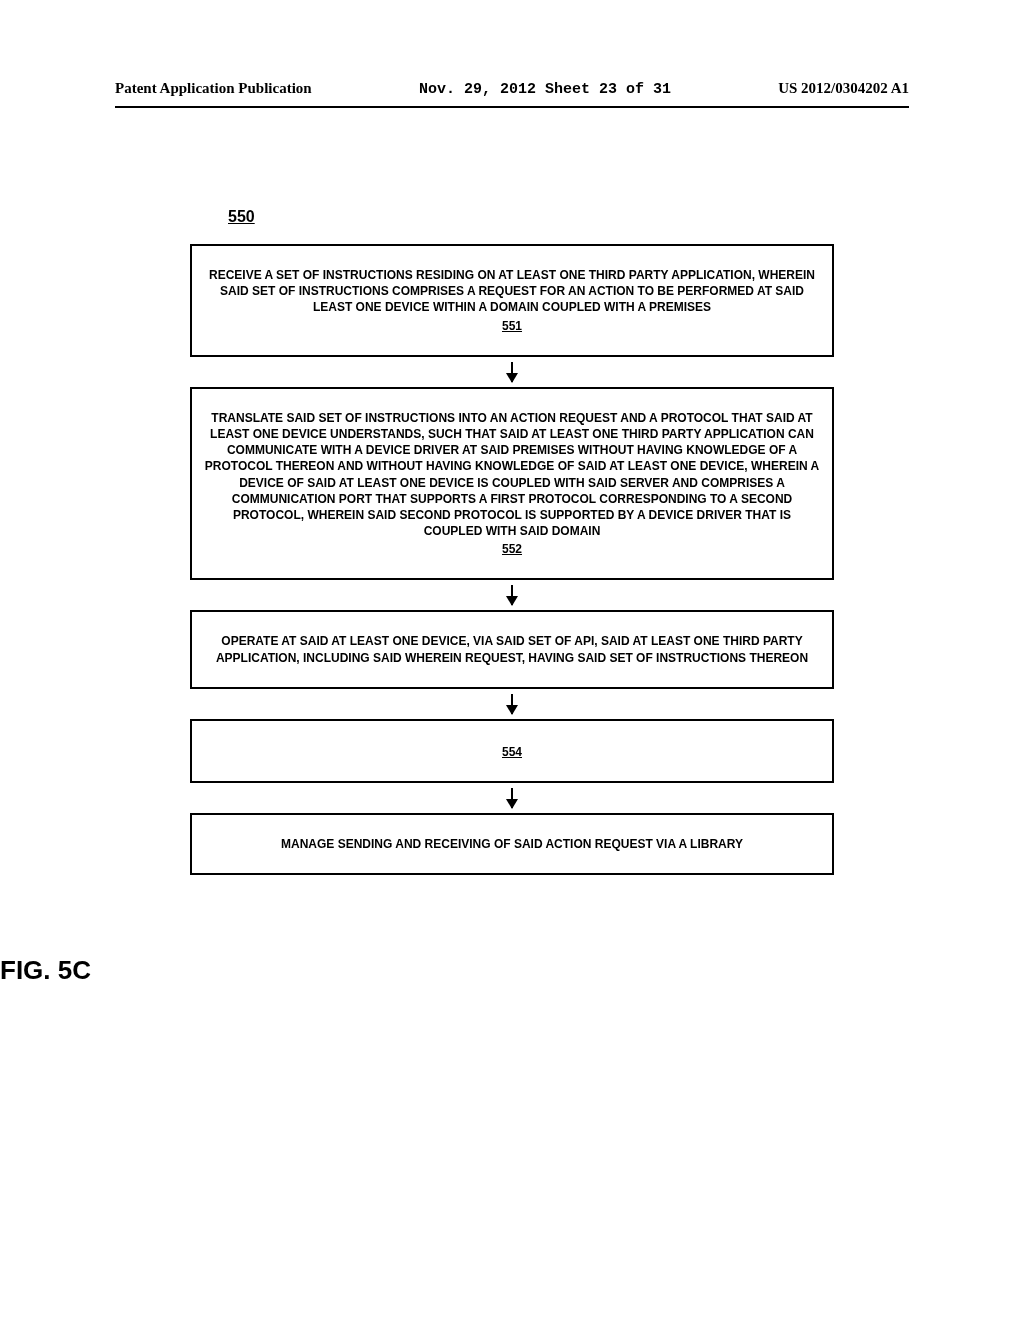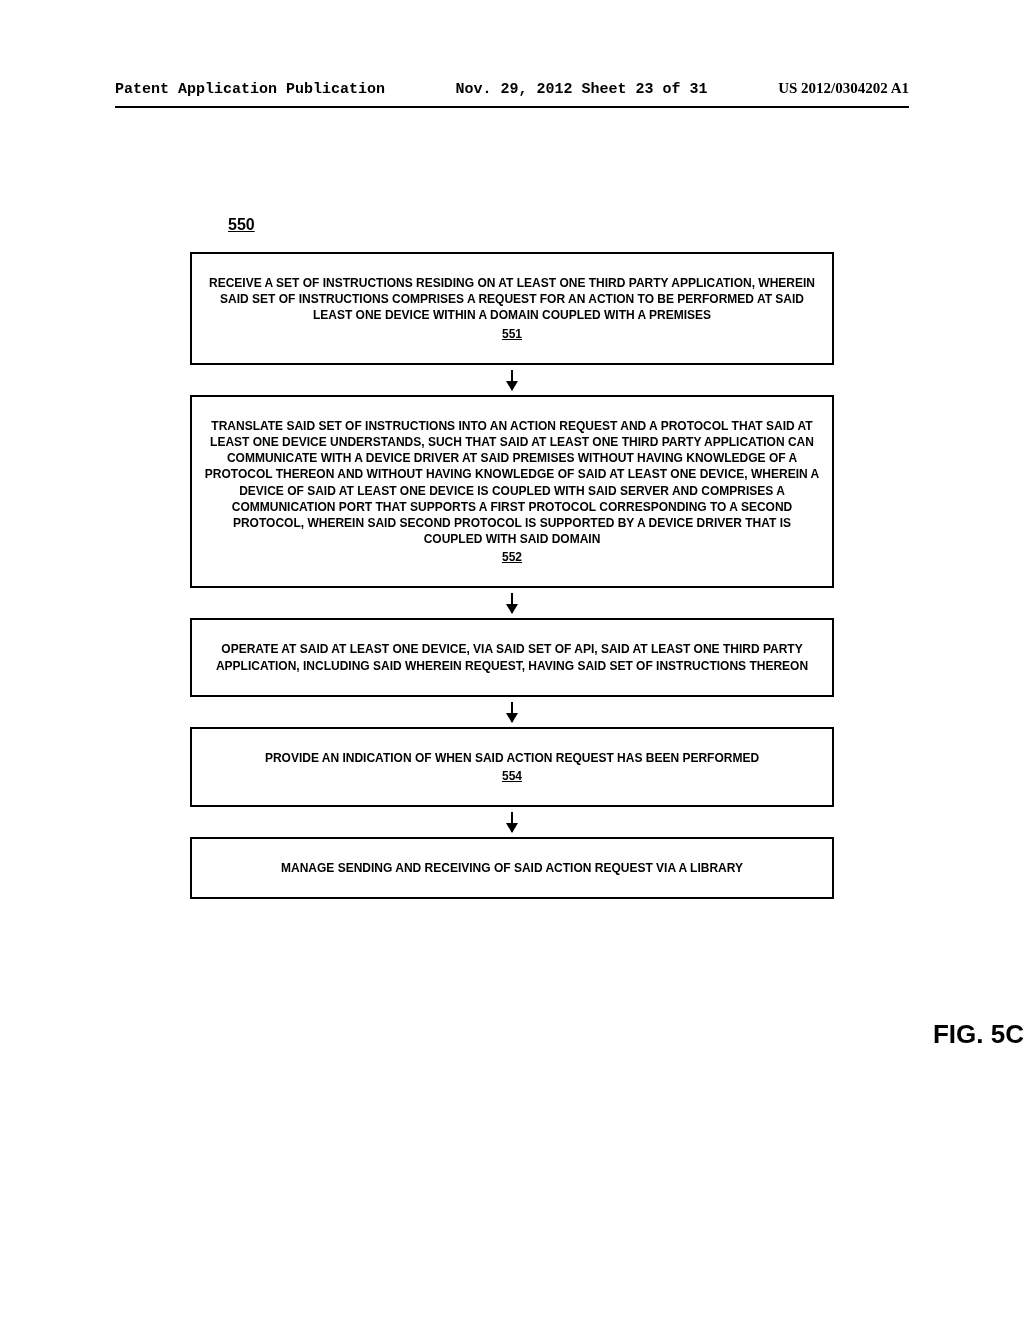--- a/index.html
+++ b/index.html
@@ -19,21 +19,21 @@
     .header {
       display: flex;
       justify-content: space-between;
       align-items: baseline;
       padding: 80px 115px 8px 115px;
       font-size: 15px;
       font-weight: bold;
     }
     
     .header-left {
-      font-family: Liberation Mono, monospace;
+      font-family: Liberation Serif, serif;
     }
     
     .header-center {
       font-family: Liberation Mono, monospace;
     }
     
     .header-right {
       font-family: 'Times New Roman', serif;
     }
     
@@ -50,21 +50,20 @@
       align-items: center;
     }
     
     .diagram-number {
       font-weight: bold;
       font-size: 16px;
       text-decoration: underline;
       align-self: flex-start;
       margin-left: 38px;
       margin-bottom: 18px;
-      margin-top: 8px;
     }
     
     .flowbox {
       border: 2px solid #000;
       padding: 21px 12px;
       text-align: center;
       font-weight: bold;
       font-size: 12px;
       line-height: 1.35;
       width: 100%;
@@ -102,25 +101,25 @@
       left: 50%;
       transform: translateX(-50%);
       width: 0;
       height: 0;
       border-left: 6px solid transparent;
       border-right: 6px solid transparent;
       border-top: 10px solid #000;
     }
     
     .figure-label {
-      text-align: right;
+      text-align: left;
       font-weight: bold;
       font-size: 26px;
       font-family: Arial, sans-serif;
-      margin-top: 120px;
+      margin-top: 80px;
     }
   </style>
 </head>
 <body>
 
 <div class="header">
   <span class="header-left">Patent Application Publication</span>
   <span class="header-center">Nov. 29, 2012  Sheet 23 of 31</span>
   <span class="header-right">US 2012/0304202 A1</span>
 </div>
@@ -149,21 +148,20 @@
 
   <div class="flowbox">
     <span class="flowbox-text">OPERATE AT SAID AT LEAST ONE DEVICE, VIA SAID SET OF API, SAID AT LEAST ONE THIRD PARTY APPLICATION, INCLUDING SAID WHEREIN REQUEST, HAVING SAID SET OF INSTRUCTIONS THEREON</span>
   </div>
 
   <div class="arrow-container">
     <div class="arrow"></div>
   </div>
 
   <div class="flowbox">
-    <span class="flowbox-text">PROVIDE AN INDICATION OF WHEN SAID ACTION REQUEST HAS BEEN PERFORMED</span>
     <div class="box-number">554</div>
   </div>
 
   <div class="arrow-container">
     <div class="arrow"></div>
   </div>
 
   <div class="flowbox">
     <span class="flowbox-text">MANAGE SENDING AND RECEIVING OF SAID ACTION REQUEST VIA A LIBRARY</span>
   </div>

